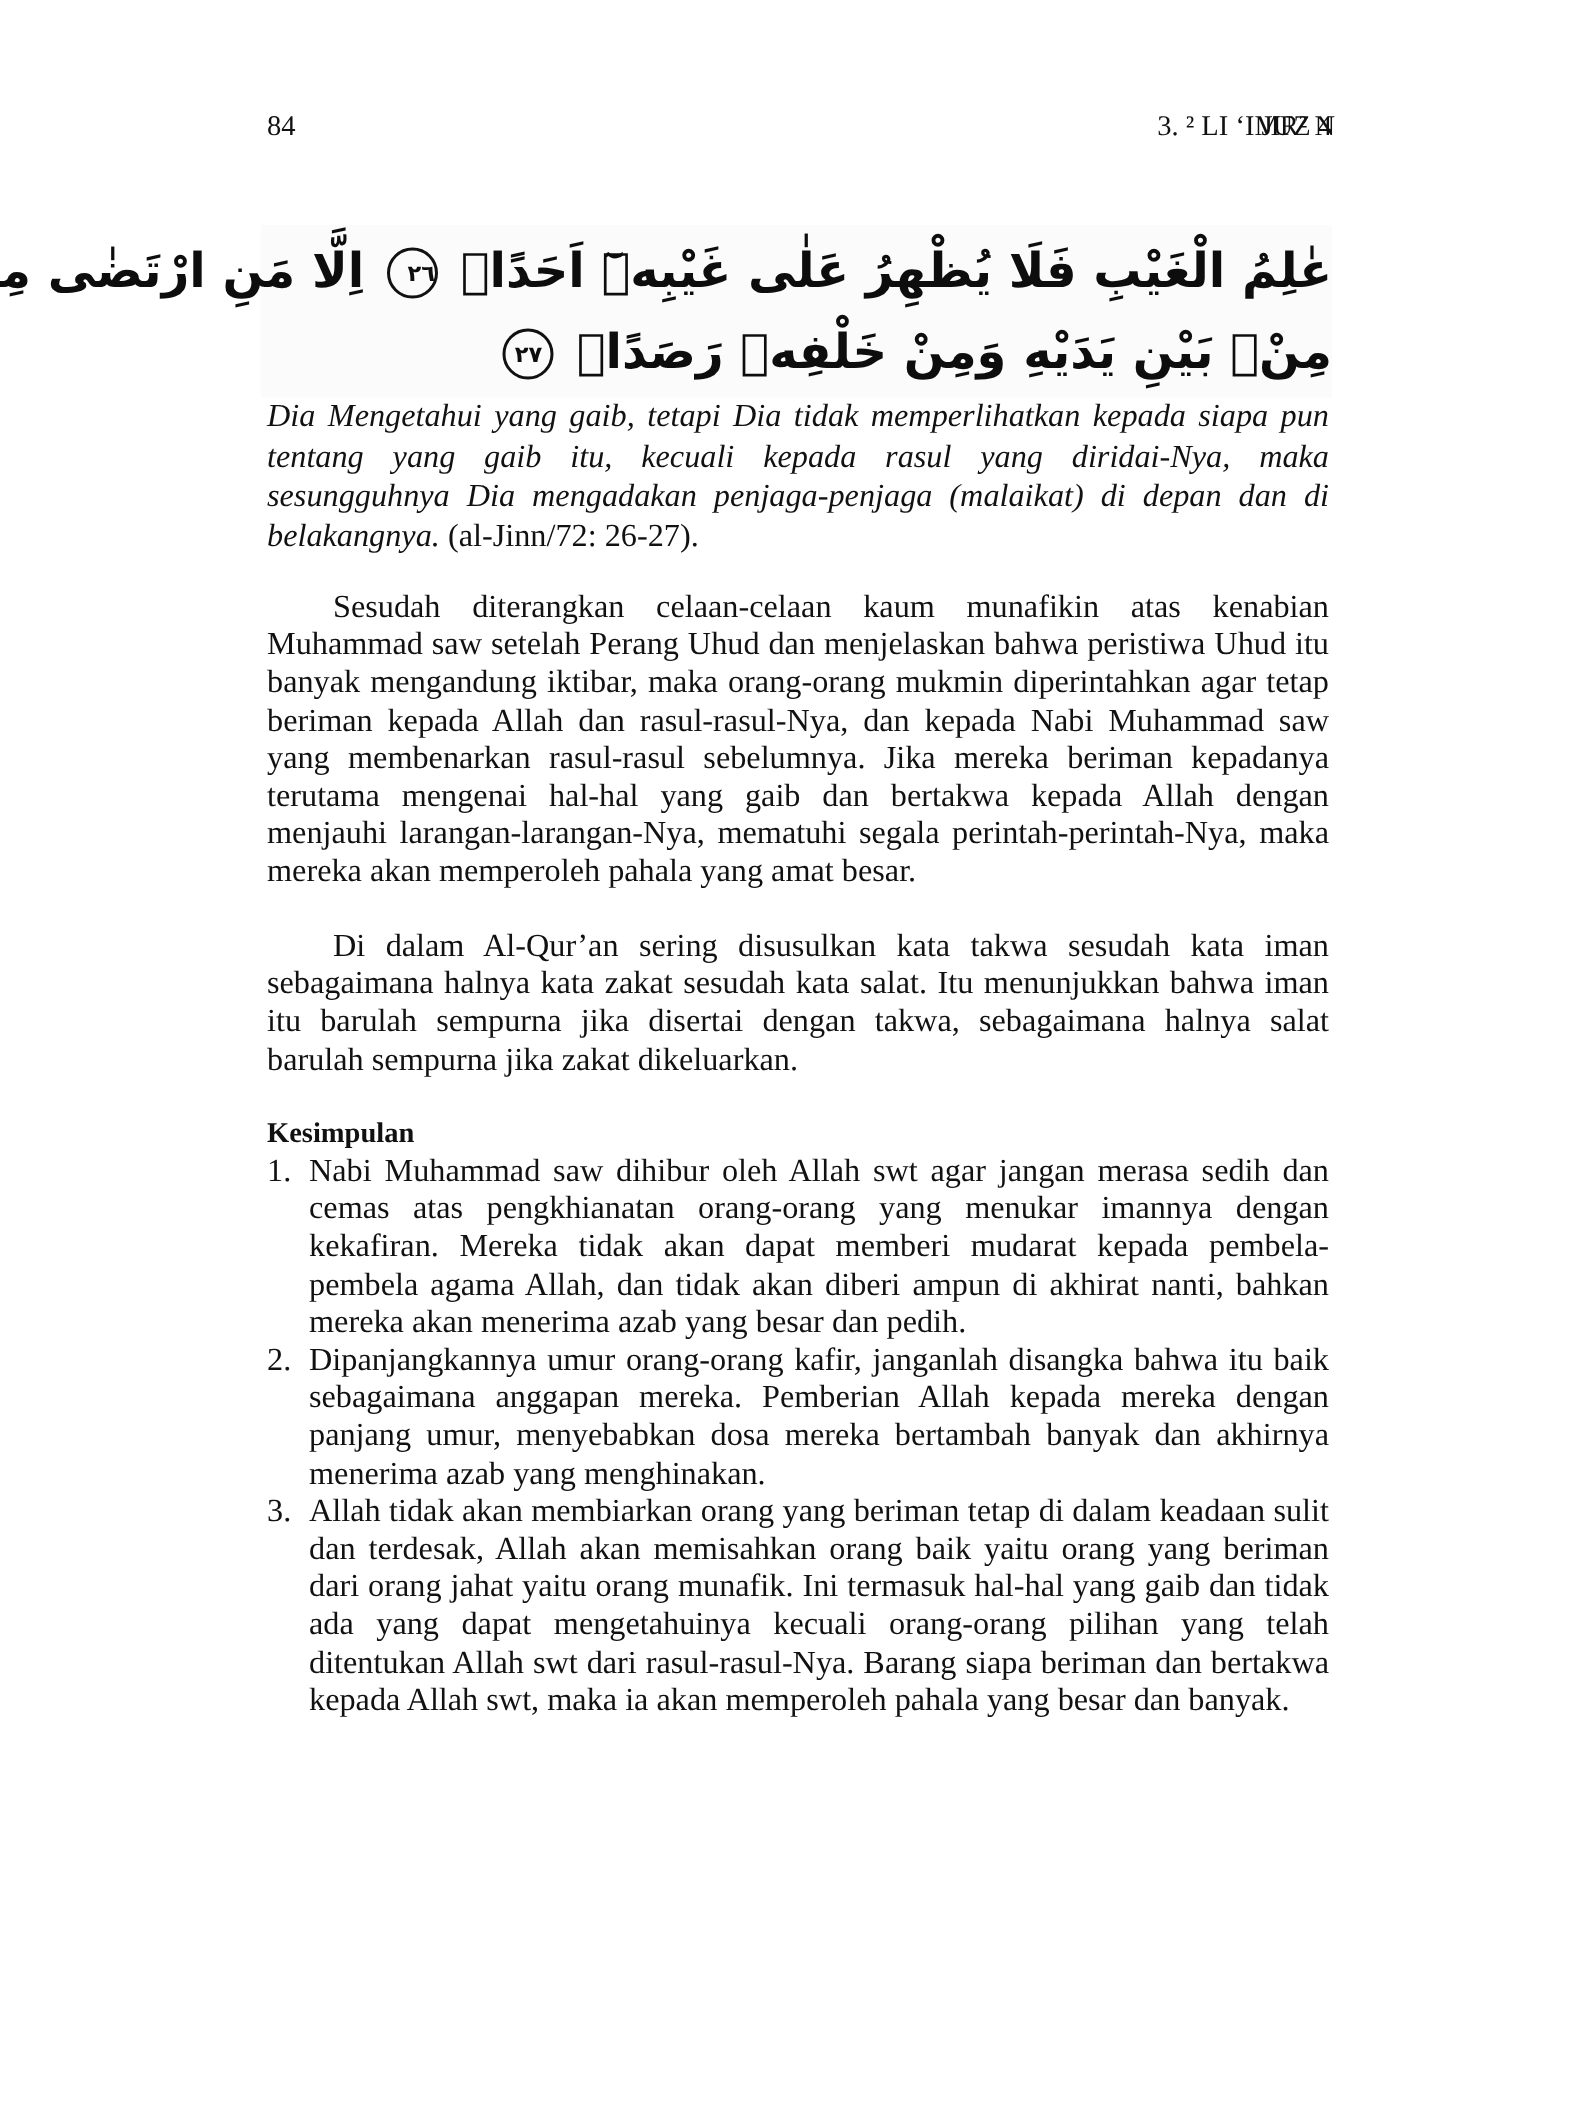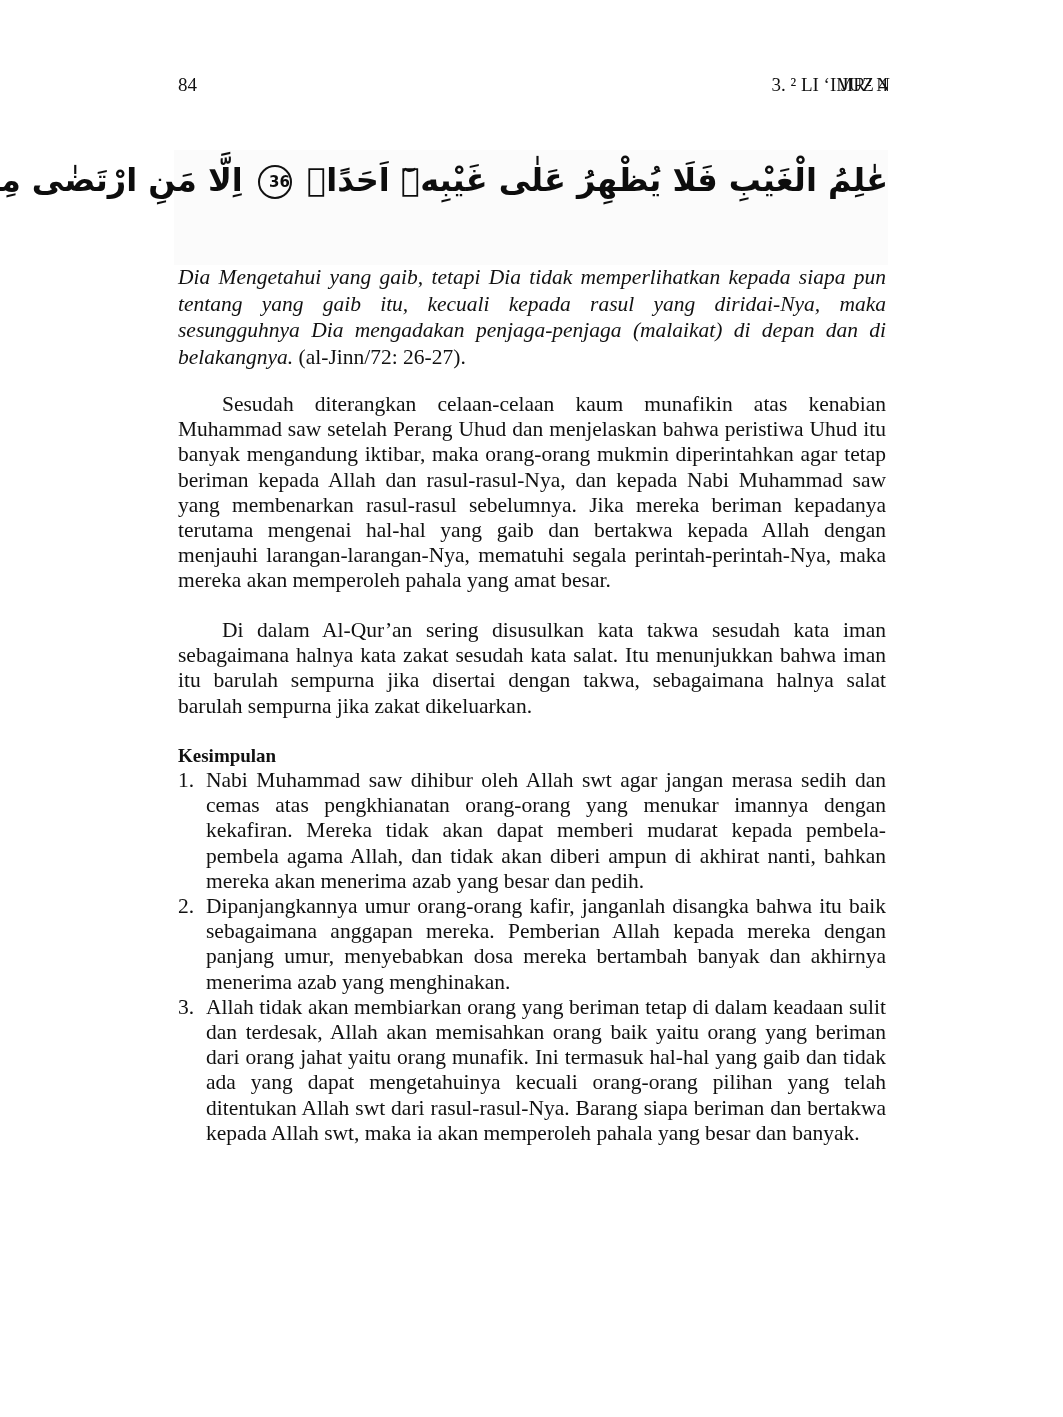--- a/index.html
+++ b/index.html
@@ -127,22 +127,26 @@
 
 <div class="running-header">
   <span class="pg">84</span>
   <span class="chap">3. ² LI ‘IMR² N</span>
   <span class="juz">JUZ 4</span>
 </div>
 
 <div class="arabic-block">
   <div class="arabic-line l1">
     <span>عٰلِمُ الْغَيْبِ فَلَا يُظْهِرُ عَلٰى غَيْبِهٖٓ اَحَدًاۙ</span>
-    <span class="ayah-marker">36</span>
+    <span class="ayah-marker">٢٦</span>
     <span>اِلَّا مَنِ ارْتَضٰى مِنْ رَّسُوْلٍ فَاِنَّهٗ يَسْلُكُ</span>
+  </div>
+  <div class="arabic-line l2">
+    <span>مِنْۢ بَيْنِ يَدَيْهِ وَمِنْ خَلْفِهٖ رَصَدًاۙ</span>
+    <span class="ayah-marker">٢٧</span>
   </div>
 </div>
 
 <p class="translation">
   <span>Dia Mengetahui yang gaib, tetapi Dia tidak memperlihatkan kepada siapa pun tentang yang gaib itu, kecuali kepada rasul yang diridai-Nya, maka sesungguhnya Dia mengadakan penjaga-penjaga (malaikat) di depan dan di belakangnya.</span>
   <span class="ref">(al-Jinn/72: 26-27).</span>
 </p>
 
 <p class="body-text p1">Sesudah diterangkan celaan-celaan kaum munafikin atas kenabian Muhammad saw setelah Perang Uhud dan menjelaskan bahwa peristiwa Uhud itu banyak mengandung iktibar, maka orang-orang mukmin diperintahkan agar tetap beriman kepada Allah dan rasul-rasul-Nya, dan kepada Nabi Muhammad saw yang membenarkan rasul-rasul sebelumnya. Jika mereka beriman kepadanya terutama mengenai hal-hal yang gaib dan bertakwa kepada Allah dengan menjauhi larangan-larangan-Nya, mematuhi segala perintah-perintah-Nya, maka mereka akan memperoleh pahala yang amat besar.</p>
 <p class="body-text p2">Di dalam Al-Qur’an sering disusulkan kata takwa sesudah kata iman sebagaimana halnya kata zakat sesudah kata salat. Itu menunjukkan bahwa iman itu barulah sempurna jika disertai dengan takwa, sebagaimana halnya salat barulah sempurna jika zakat dikeluarkan.</p>

